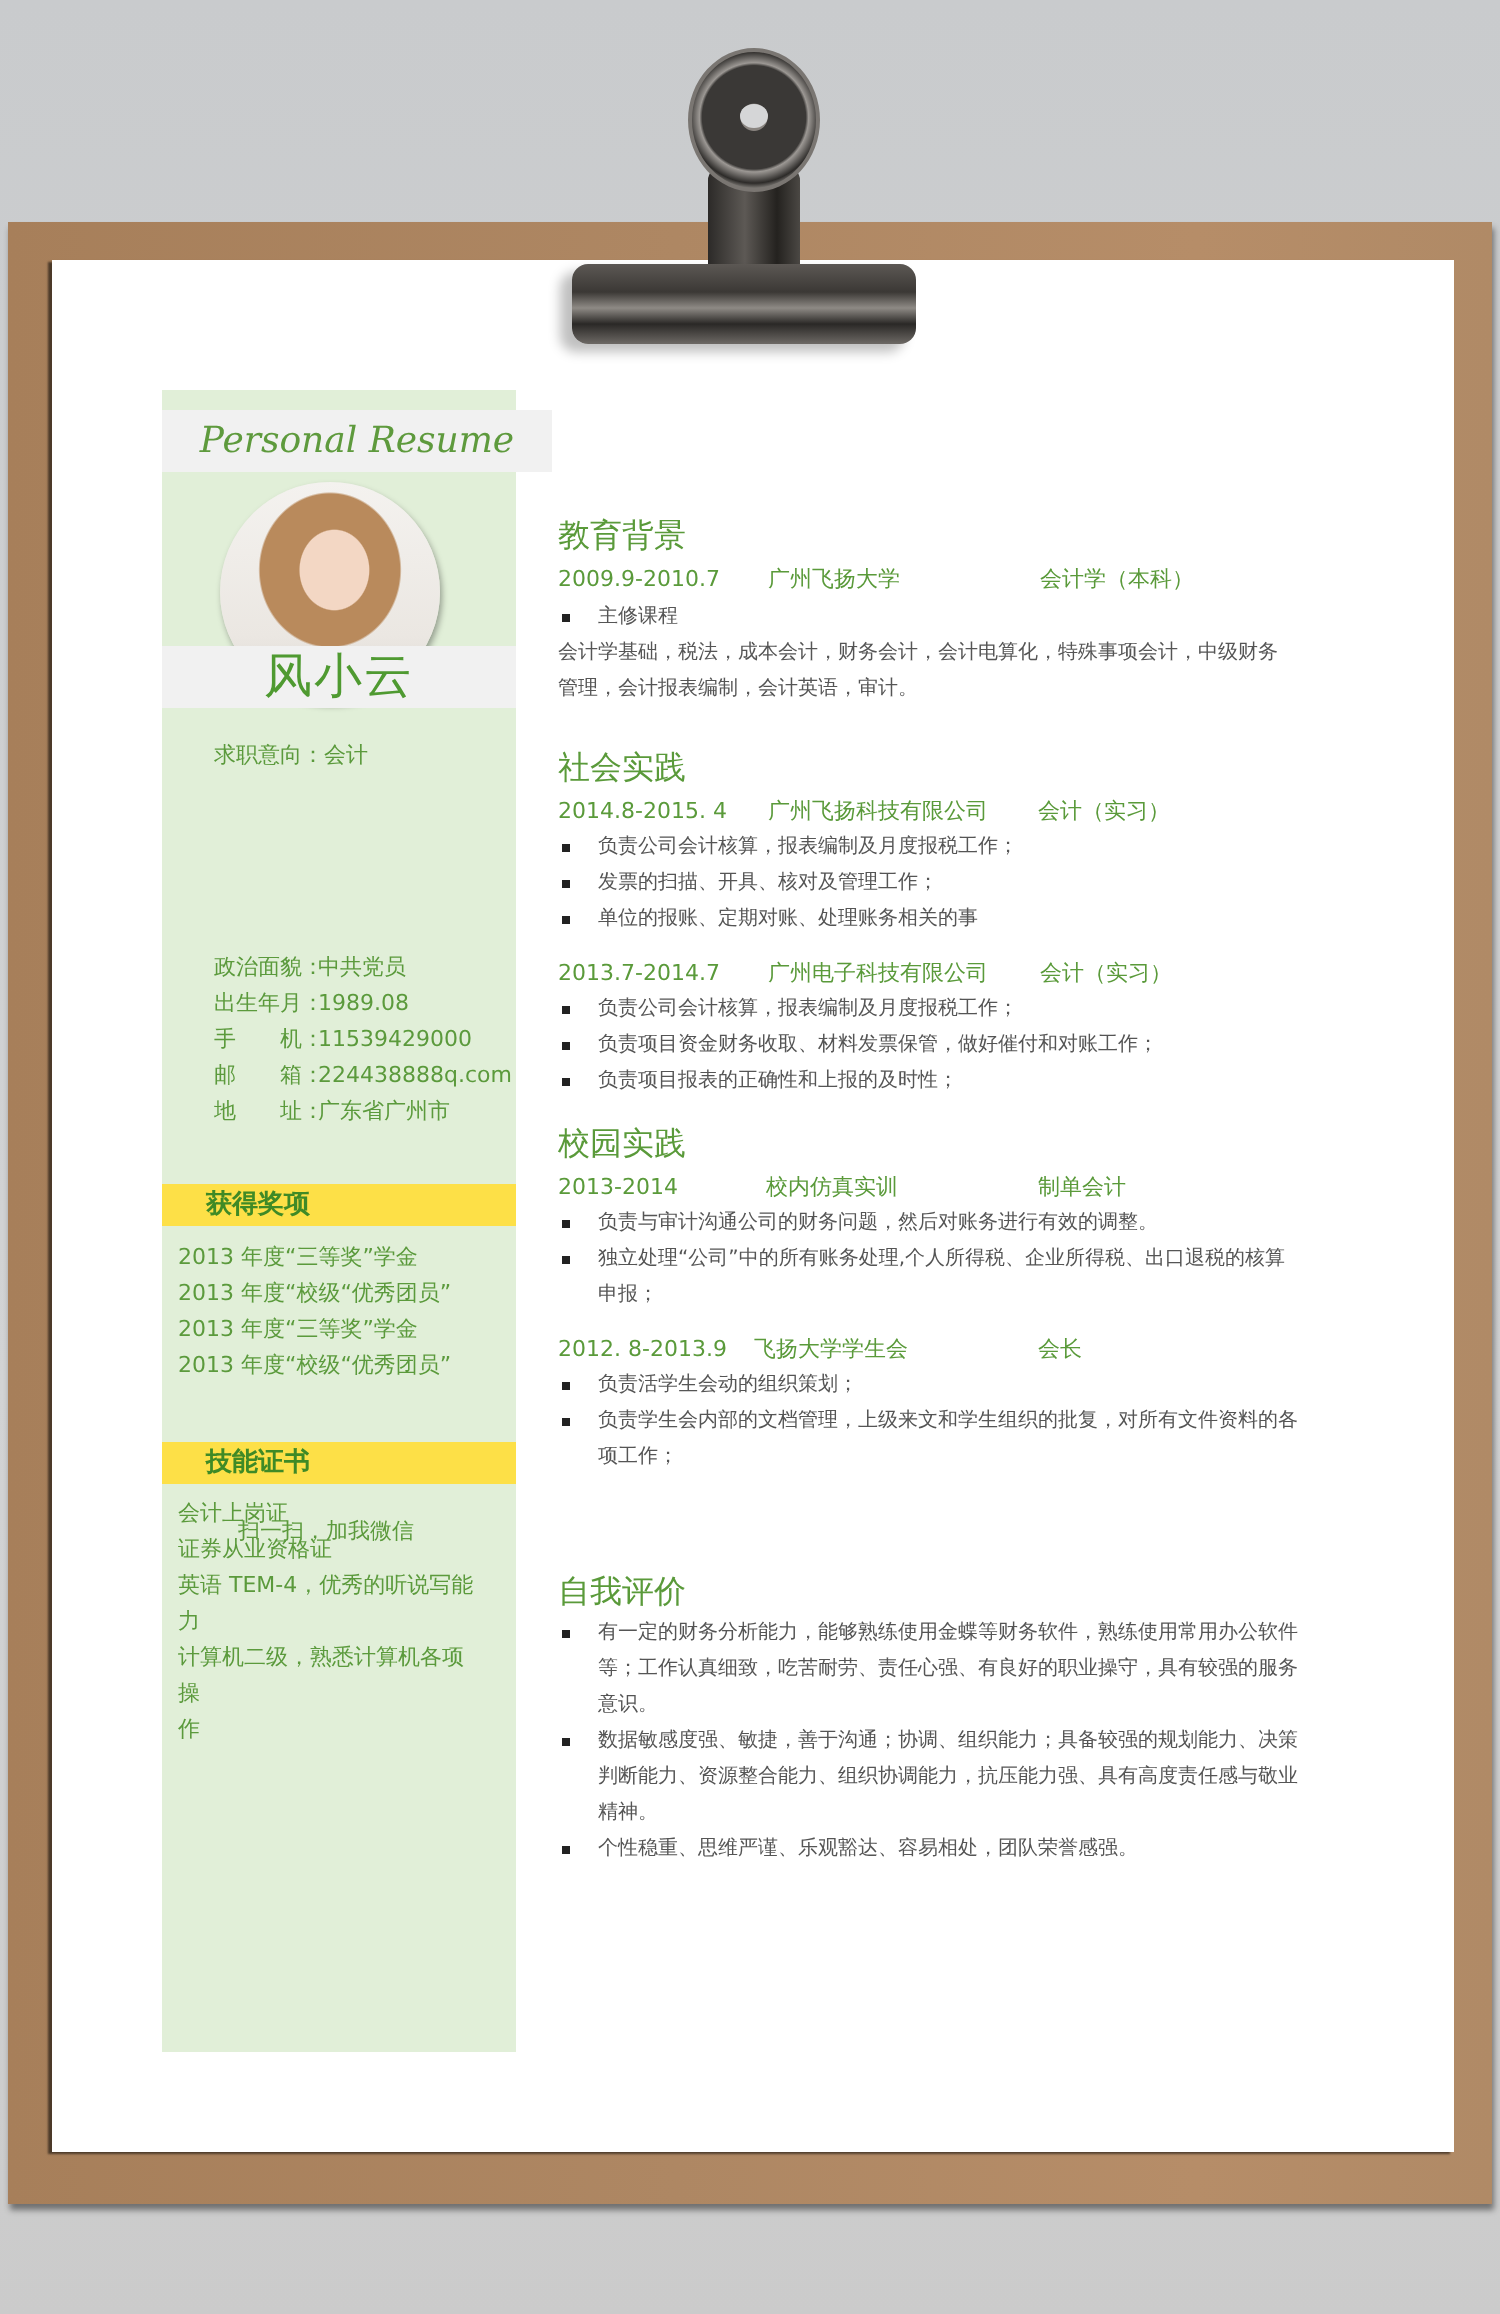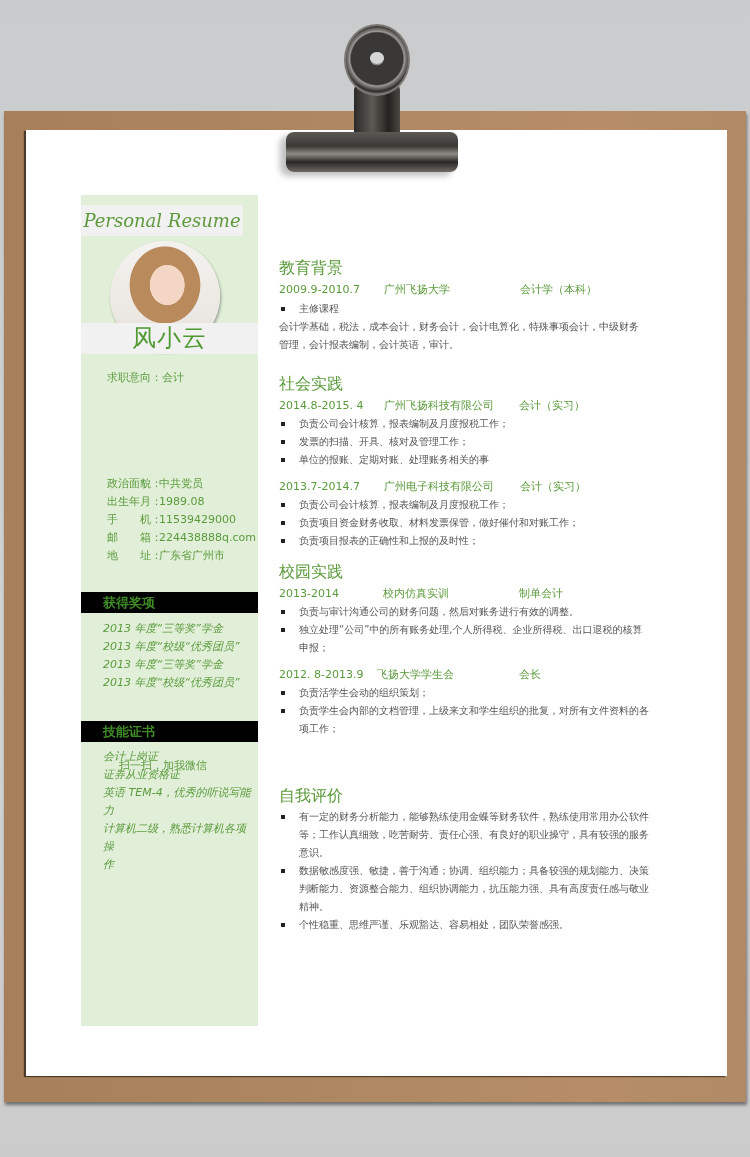--- a/index.html
+++ b/index.html
@@ -17,37 +17,37 @@
     background:radial-gradient(circle at 50% 48%,#8a8580 0 14%,#3a3836 15% 55%,#9c9894 58%,#2d2b29 70%,#bdb9b3 80%,#3c3a38 100%);
     border:2px solid #7a7672;box-sizing:border-box;}
   .clip .hole{position:absolute;left:74px;top:28px;width:14px;height:12px;border-radius:50%;background:#d5d6d7;}
   .clip .neck{position:absolute;left:58px;top:60px;width:46px;height:58px;
     background:linear-gradient(90deg,#2c2a28,#5d5955 40%,#24221f 75%,#4b4844);border-radius:6px 6px 0 0;}
   .clip .bar{position:absolute;left:-10px;top:108px;width:172px;height:40px;border-radius:8px;
     background:linear-gradient(180deg,#5c5854 0%,#3b3835 35%,#8e8a85 55%,#2a2826 75%,#6d6965 100%);
     box-shadow:-6px 4px 6px rgba(0,0,0,.25);}
   
   .sidebar{position:absolute;left:81px;top:195px;width:177px;height:831px;background:#e1efd8;}
-  .ps-band{position:absolute;left:0;top:10px;width:162px;height:31px;background:#f1f1f1;
+  .ps-band{position:absolute;left:0;top:10px;width:195px;height:31px;background:#f1f1f1;
     text-align:center;font-family:"DejaVu Serif","Liberation Serif",serif;font-style:italic;
     font-size:18px;line-height:31px;color:#5e9a3d;}
   .photo{position:absolute;left:29px;top:46px;width:110px;height:110px;border-radius:50%;overflow:hidden;
     background:radial-gradient(ellipse 26% 30% at 52% 40%,#f3d7c4 0 60%,transparent 62%),
       radial-gradient(ellipse 44% 48% at 50% 40%,#b98a5c 0 72%,transparent 74%),
       linear-gradient(180deg,#f4f2ef 0%,#ebe7e2 70%,#d9d5d0 100%);
     box-shadow:1px 2px 3px rgba(0,0,0,.35);}
   .name-band{position:absolute;left:0;top:128px;width:177px;height:31px;background:#f1f1f1;
     text-align:center;font-weight:normal;font-size:24px;line-height:31px;color:#4f9a31;letter-spacing:1px;}
   .job{position:absolute;left:26px;top:175px;font-size:11px;color:#5b9a3c;}
   .info{position:absolute;left:26px;top:280px;}
   .info-row{font-size:11px;color:#5b9a3c;height:18px;line-height:18px;white-space:nowrap;}
   .info-row .lbl{display:inline-block;width:52px;}
-  .side-head{position:absolute;left:0;width:177px;height:21px;background:#000000;}
+  .side-head{position:absolute;left:0;width:177px;height:21px;background:#fde047;}
   .side-head span{position:absolute;left:22px;top:0;font-size:13px;font-weight:bold;line-height:21px;color:#3f8a26;}
-  .side-list{position:absolute;left:22px;width:150px;font-style:italic;}
+  .side-list{position:absolute;left:8px;width:150px;}
   .side-list div{font-size:11px;color:#5b9a3c;line-height:18px;}
   .wechat{position:absolute;left:38px;top:563px;font-size:11px;color:#5b9a3c;}
   
   .main{position:absolute;left:279px;top:0;width:373px;}
   .sec-title{position:absolute;left:0;font-size:16px;color:#5a9a3a;line-height:20px;white-space:nowrap;}
   .entry{position:absolute;left:0;font-size:11px;color:#5a9a3a;line-height:16px;white-space:nowrap;width:373px;}
   .entry span{position:absolute;top:0;}
   .blist{position:absolute;left:0;width:373px;}
   .bitem{position:relative;padding-left:20px;font-size:10px;color:#555;line-height:18px;}
   .bitem:before{content:"";position:absolute;left:2px;top:7px;width:4px;height:4px;background:#222;}

